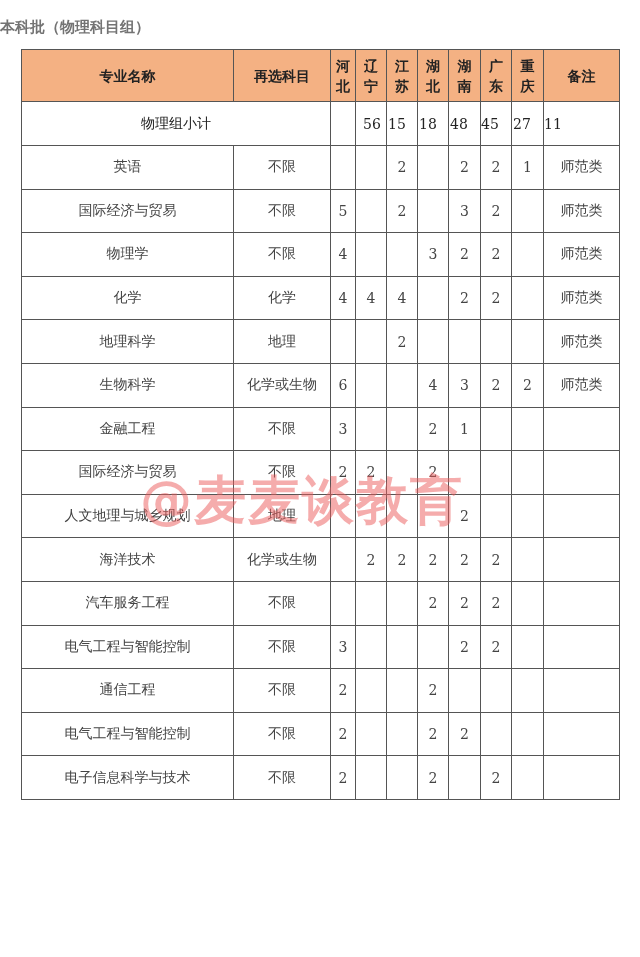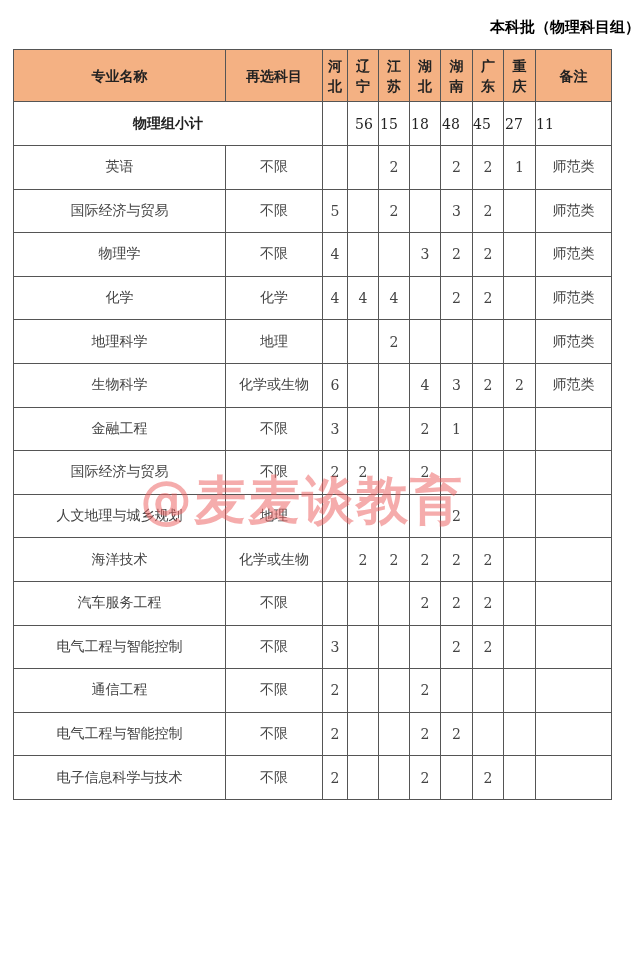--- a/index.html
+++ b/index.html
@@ -1,27 +1,27 @@
 <!DOCTYPE html>
 <html><head>
 <meta charset="utf-8">
 <style>
   html, body { margin:0; padding:0; background:#ffffff; }
   body { width:640px; height:957px; position:relative; overflow:hidden;
          font-family:"DejaVu Serif","Liberation Serif",serif; color:#333; }
-  .title { position:absolute; top:18px; left:0; width:640px; text-align:right;
+  .title { position:absolute; top:18px; left:0; width:640px; text-align:left;
            font-family:"DejaVu Sans","Liberation Sans",sans-serif; font-weight:bold;
-           font-size:15px; color:#000000; }
-  table { position:absolute; top:49px; left:13px; border-collapse:collapse;
+           font-size:15px; color:#737373; }
+  table { position:absolute; top:49px; left:21px; border-collapse:collapse;
           table-layout:fixed; width:598px; }
   td, th { border:1px solid #555; text-align:center; vertical-align:middle; padding:0;
            font-size:14px; color:#444; }
   thead th { background:#f4b183; height:51px; font-family:"DejaVu Sans","Liberation Sans",sans-serif;
              font-weight:bold; color:#222; font-size:14px; line-height:20px; }
-  tr.subtotal td { height:43px; font-family:"DejaVu Sans","Liberation Sans",sans-serif; font-weight:bold; color:#222; }
+  tr.subtotal td { height:43px; font-family:"DejaVu Sans","Liberation Sans",sans-serif; font-weight:normal; color:#222; }
   tr.subtotal td.num { font-family:"DejaVu Serif","Liberation Serif",serif; font-weight:normal; font-size:14px;padding-left:32px; }
   tbody tr.row td { height:42.6px; }
   .watermark { position:absolute; left:140px; top:466px; font-size:52px; font-weight:bold;
                color:rgba(235,90,90,0.5); font-family:"DejaVu Sans","Liberation Sans",sans-serif;
                pointer-events:none; letter-spacing:2px; }
 </style>
 </head>
 <body>
 
 <div class="title">本科批（物理科目组）</div>

